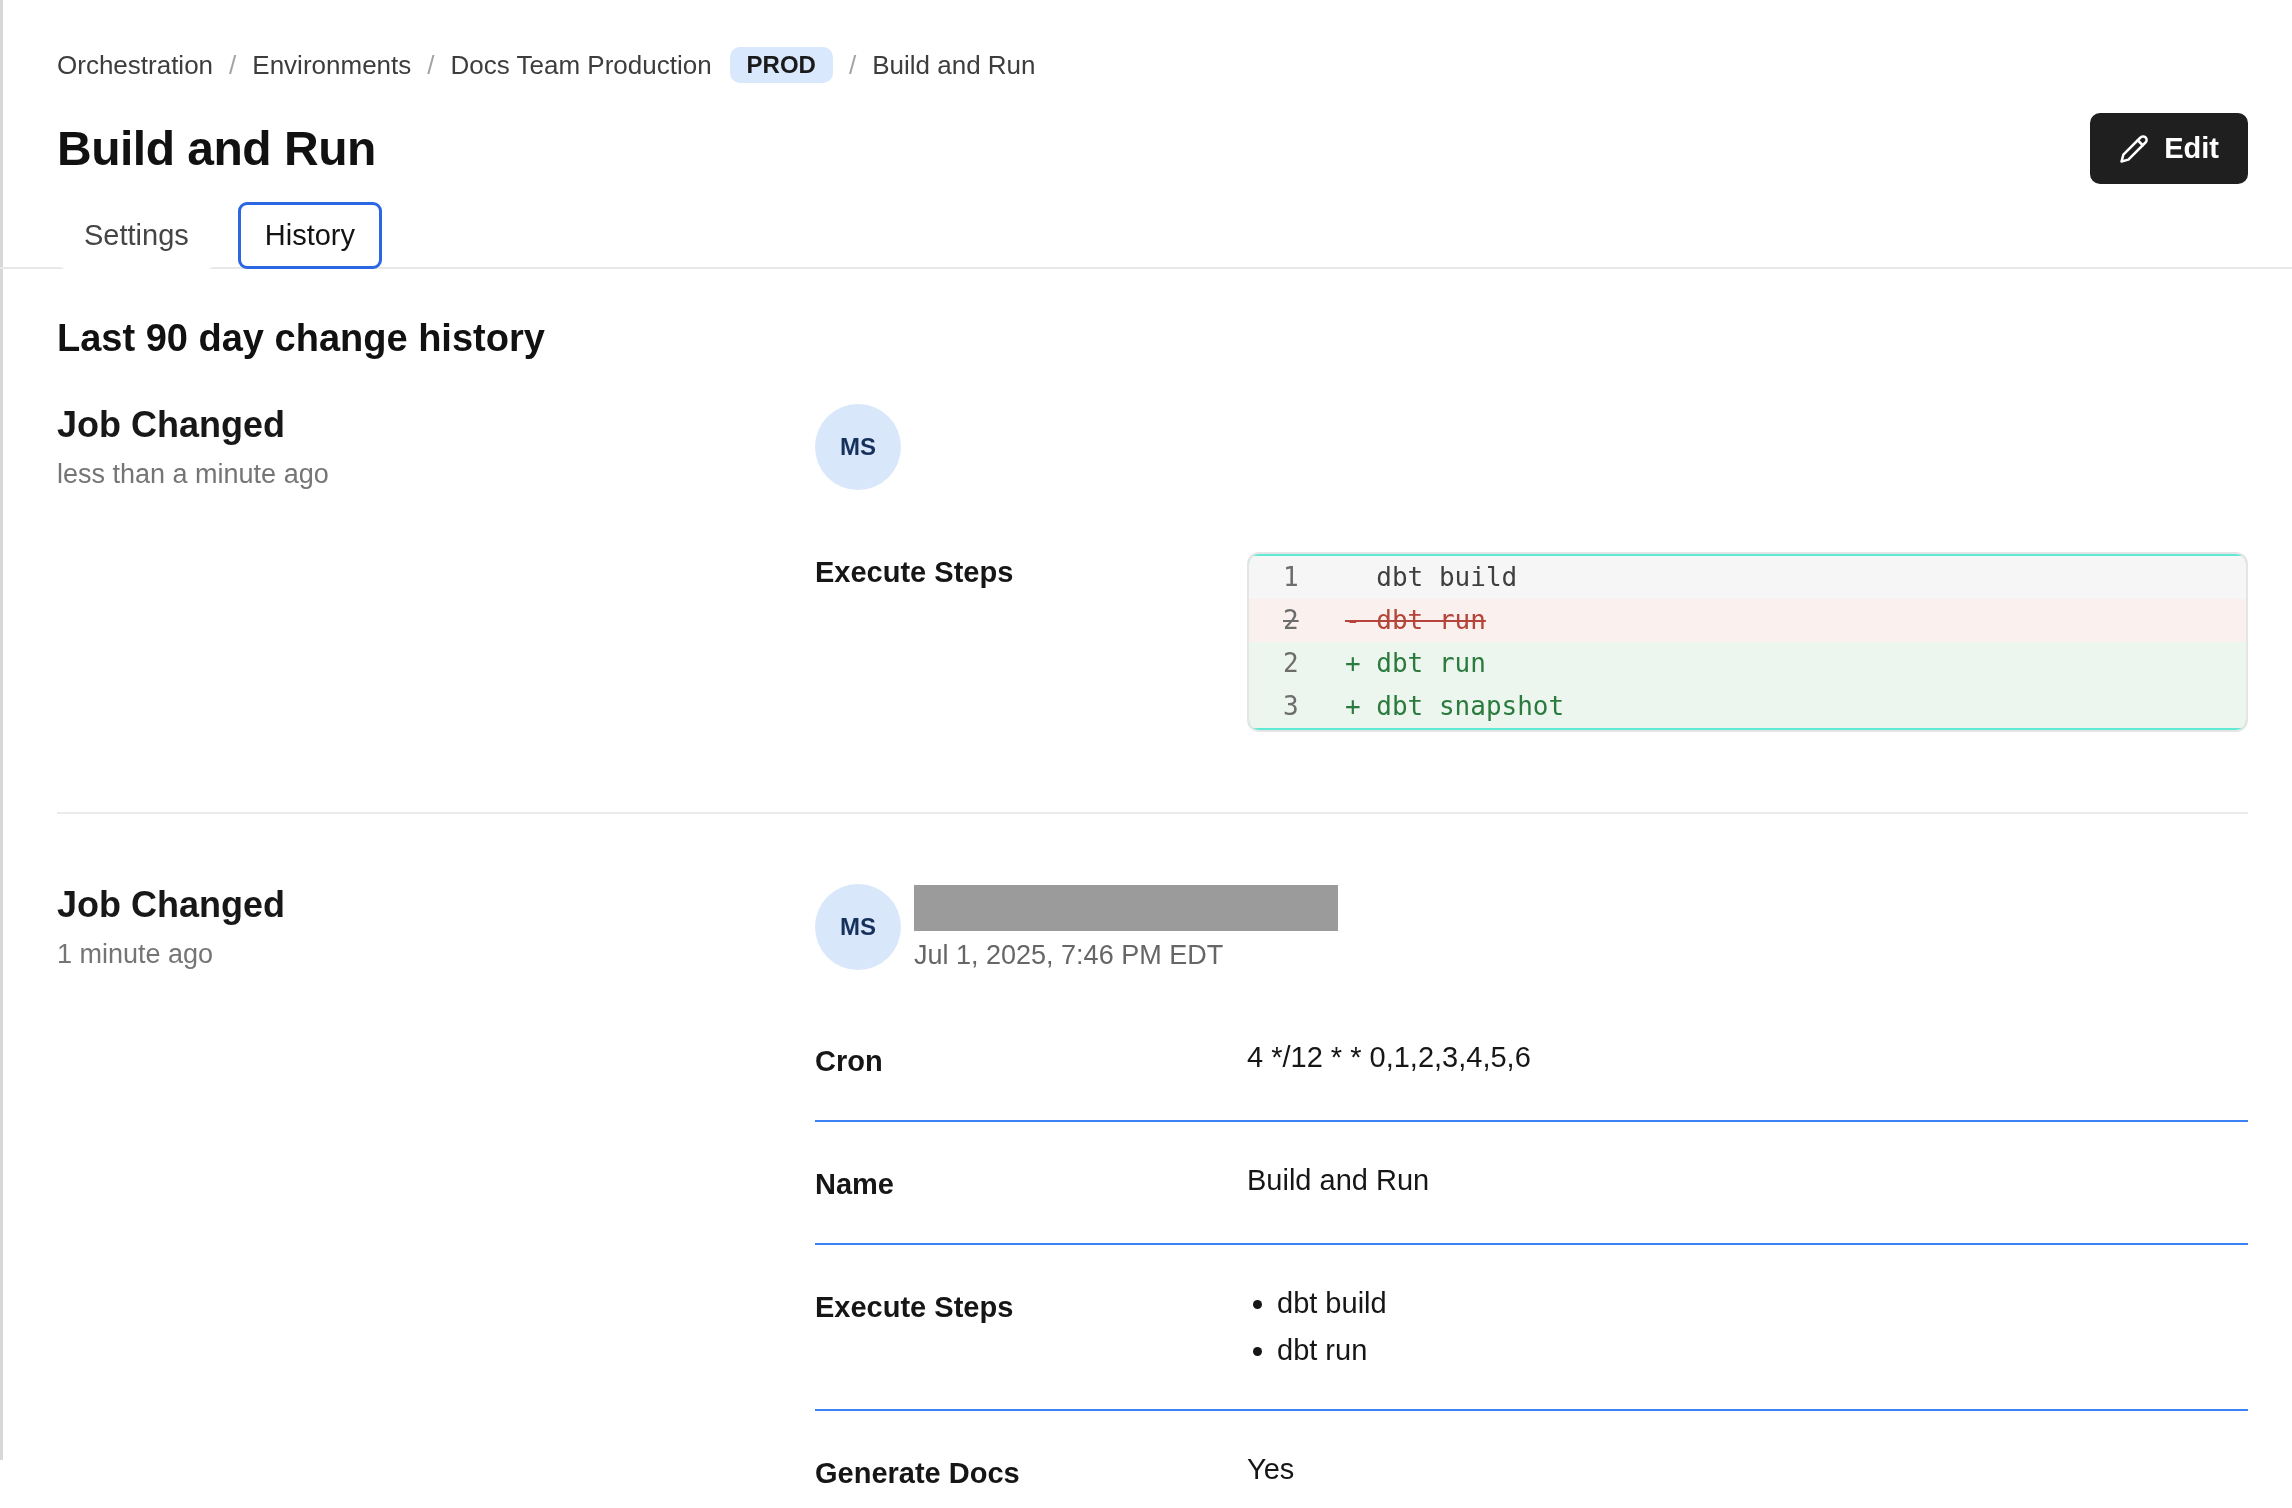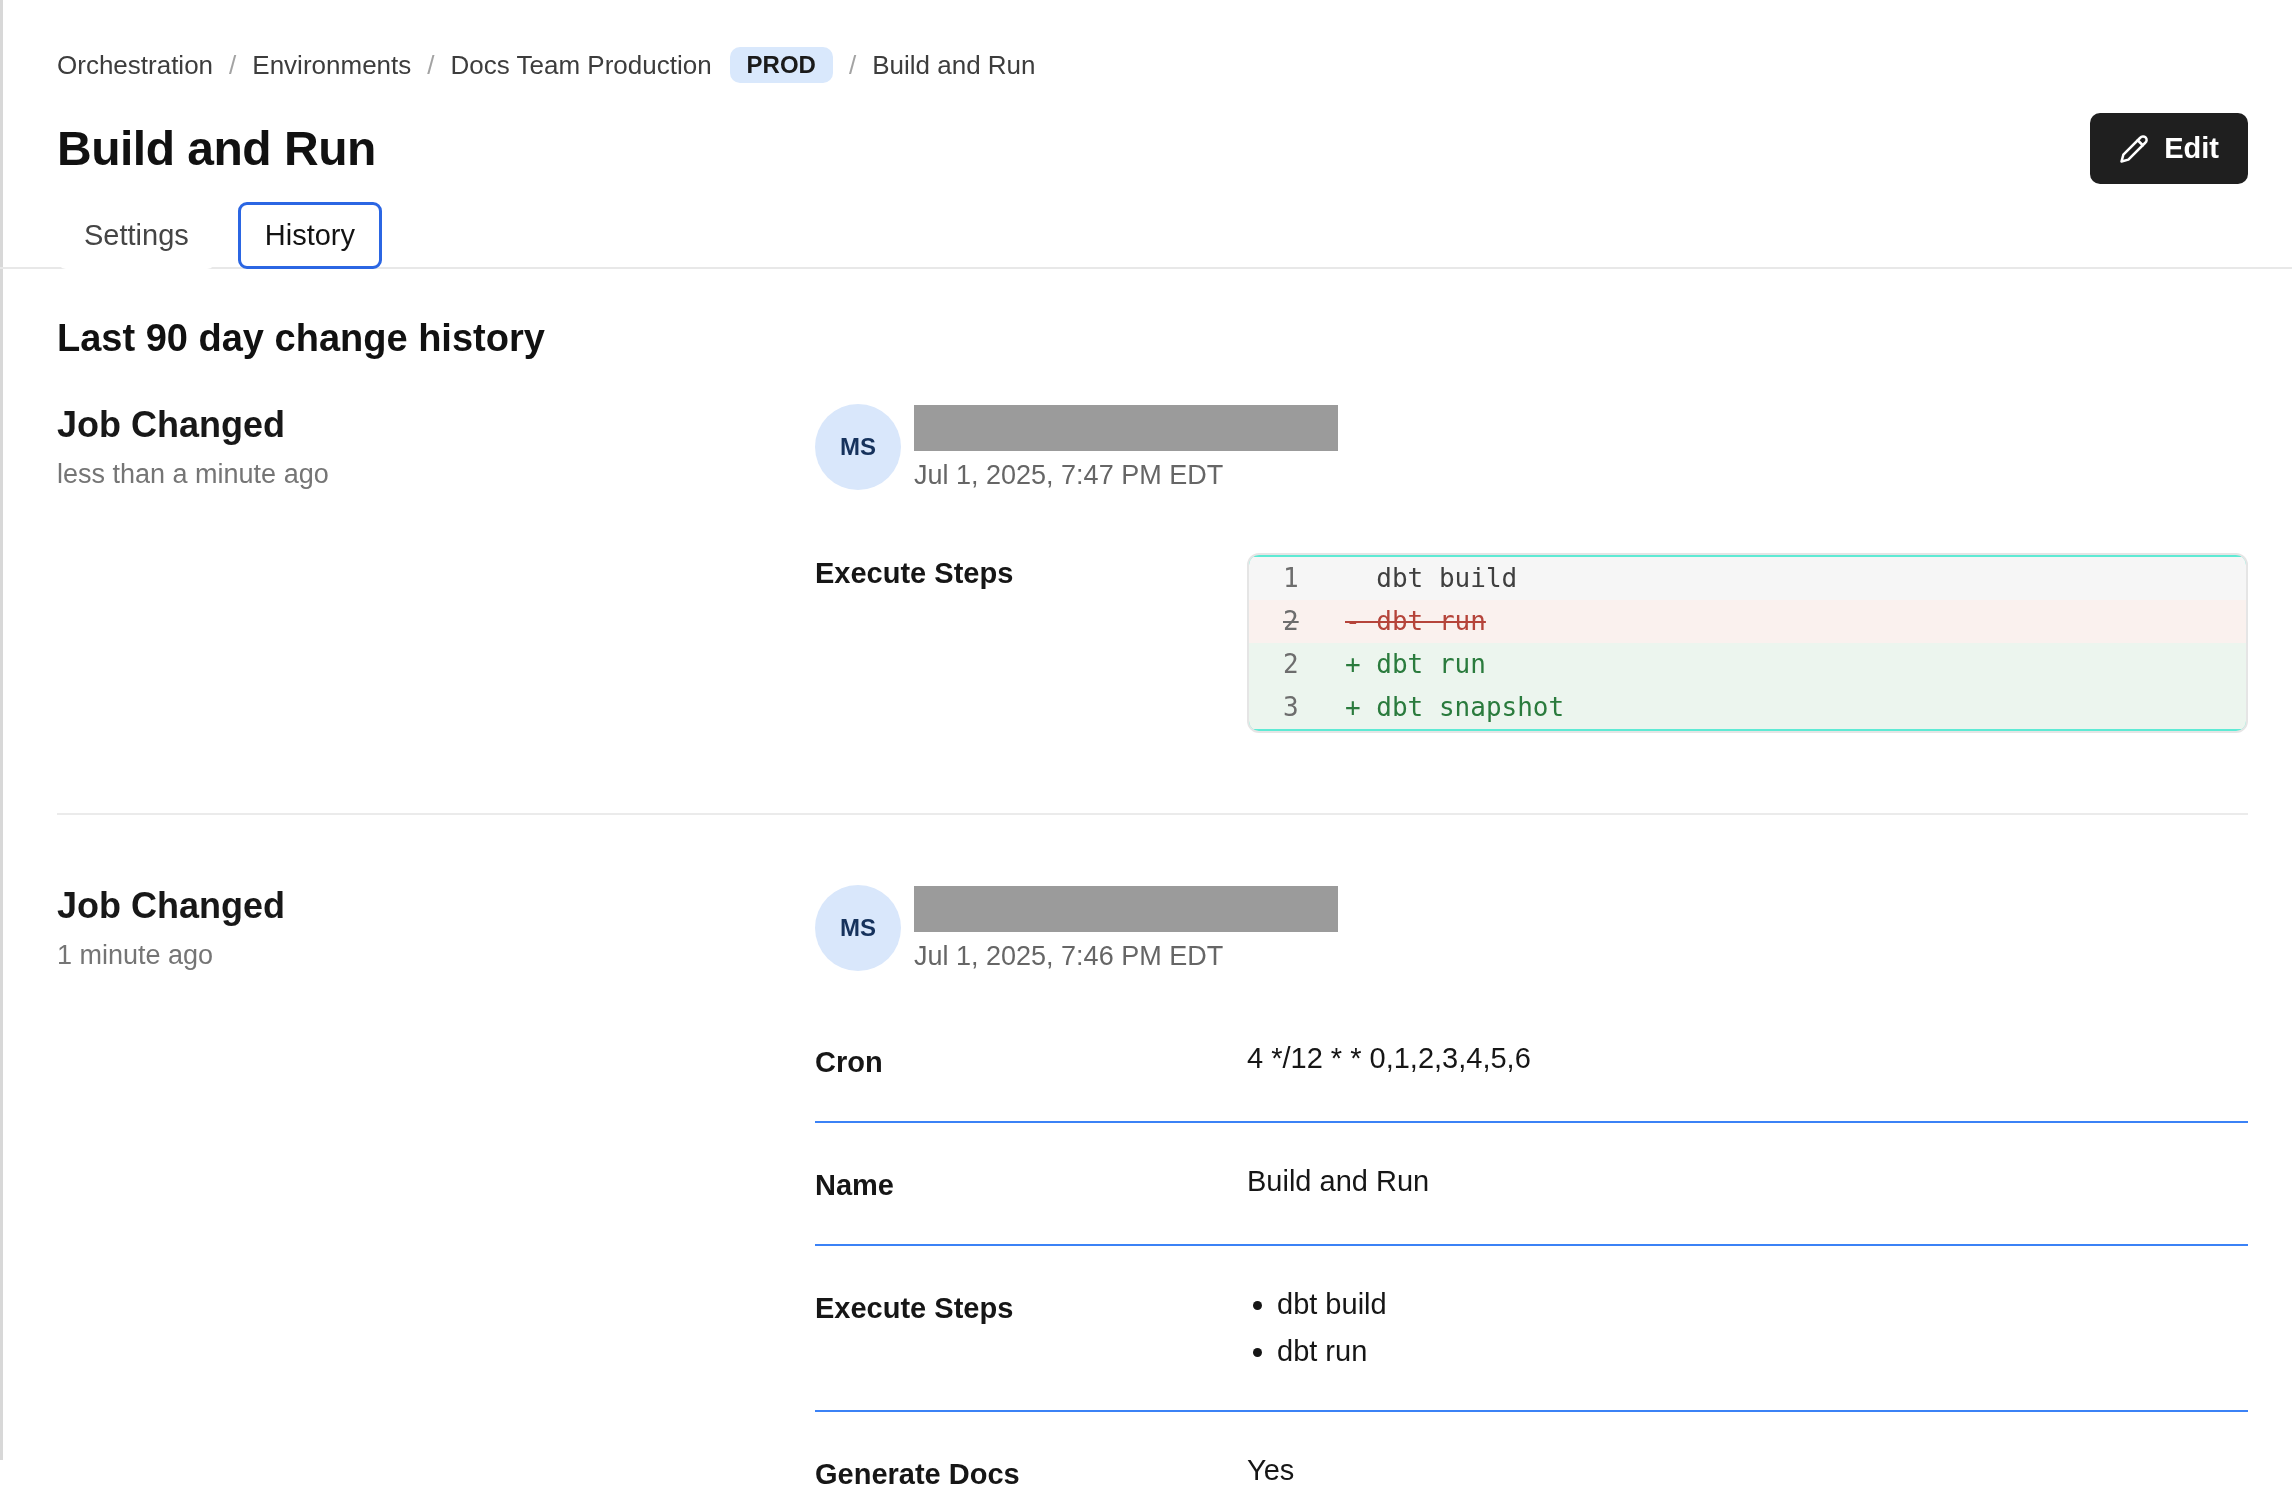--- a/index.html
+++ b/index.html
@@ -130,24 +130,20 @@
 
   <div id="entries">
       <div class="entry">
         <div class="entry-left">
           <div class="event-title">Job Changed</div>
           <div class="time-ago">less than a minute ago</div>
         </div>
         <div class="entry-right">
           <div class="author">
             <div class="avatar">MS</div>
-            <div class="author-meta">
-              <div class="redacted-bar"></div>
-              <div class="timestamp">Jul 1, 2025, 7:47 PM EDT</div>
-            </div>
           </div>
           <div class="exec-row">
             <div class="field-label">Execute Steps</div>
             <div class="diff">
               <div class="diff-line context"><span class="num">1</span><span class="code">  dbt build</span></div>
               <div class="diff-line removed"><span class="num">2</span><span class="code">- dbt run</span></div>
               <div class="diff-line added"><span class="num">2</span><span class="code">+ dbt run</span></div>
               <div class="diff-line added"><span class="num">3</span><span class="code">+ dbt snapshot</span></div>
             </div>
           </div>

